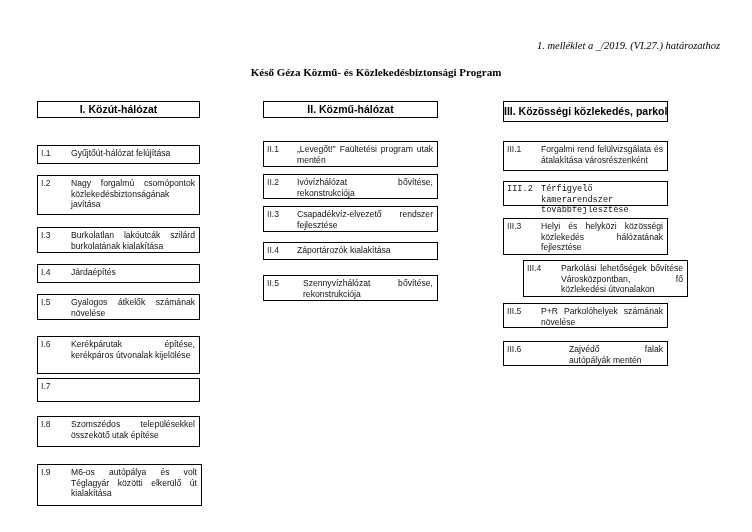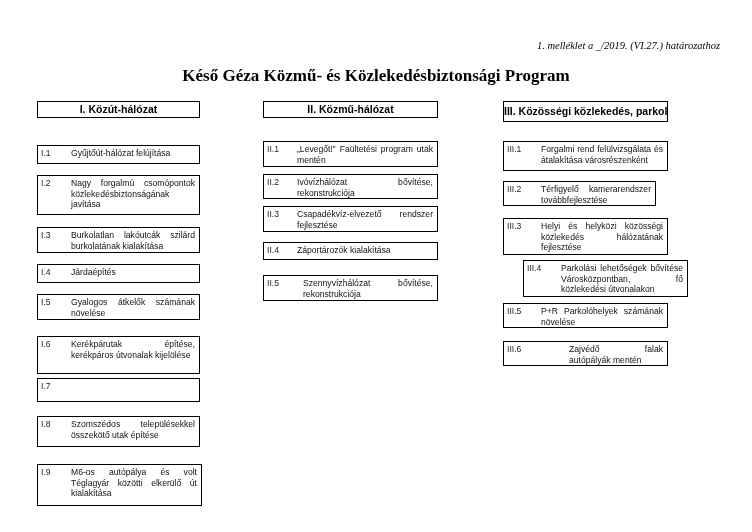--- a/index.html
+++ b/index.html
@@ -27,21 +27,21 @@
       white-space: nowrap;
     }
     .doc-title {
       position: absolute;
       left: 0;
       top: 66px;
       width: 752px;
       text-align: center;
       font-family: "Liberation Serif", serif;
       font-weight: bold;
-      font-size: 17px;
+      font-size: 11px;
       white-space: nowrap;
     }
     .col-header {
       position: absolute;
       border: 1.3px solid #000;
       box-sizing: border-box;
       font-family: Liberation Sans, sans-serif;
       font-weight: bold;
       font-size: 10.5px;
       text-align: center;
@@ -142,21 +142,21 @@
   </div>
 </div>
 
 <div class="col col-3">
   <div class="col-header" style="left:503px;top:101px;width:165px;height:21px;padding-top:2px;">III. Közösségi közlekedés, parkolás</div>
 
   <div class="item-box" style="left:503px;top:141px;width:165px;height:30px;">
     <span class="item-code">III.1</span>
     <span class="item-text">Forgalmi rend felülvizsgálata és átalakítása városrészenként</span>
   </div>
-  <div class="item-box" style="left:503px;top:181px;width:153px;height:25px;">
+  <div class="item-box" style="left:503px;top:181px;width:165px;height:25px;font-family:Liberation Mono, monospace;">
     <span class="item-code">III.2</span>
     <span class="item-text">Térfigyelő kamerarendszer továbbfejlesztése</span>
   </div>
   <div class="item-box" style="left:503px;top:218px;width:165px;height:37px;">
     <span class="item-code">III.3</span>
     <span class="item-text">Helyi és helyközi közösségi közlekedés hálózatának fejlesztése</span>
   </div>
   <div class="item-box" style="left:503px;top:260px;width:165px;height:37px;margin-left:20px;">
     <span class="item-code">III.4</span>
     <span class="item-text">Parkolási lehetőségek bővítése Városközpontban, fő közlekedési útvonalakon</span>

